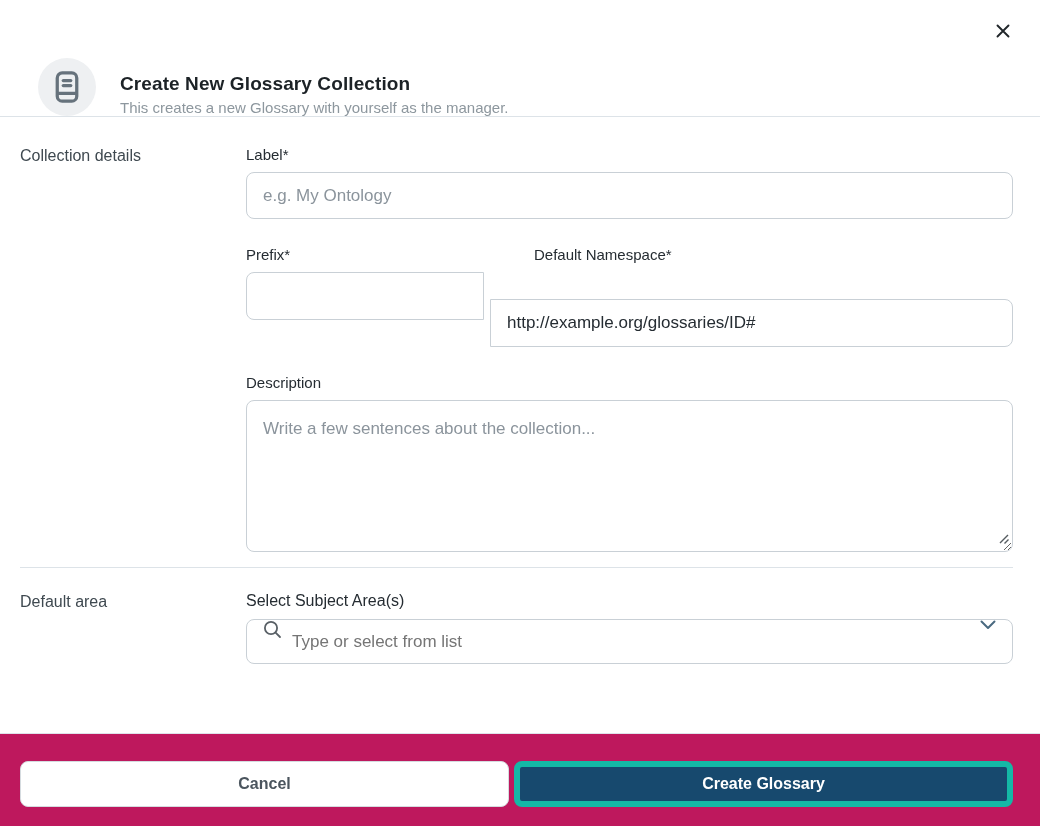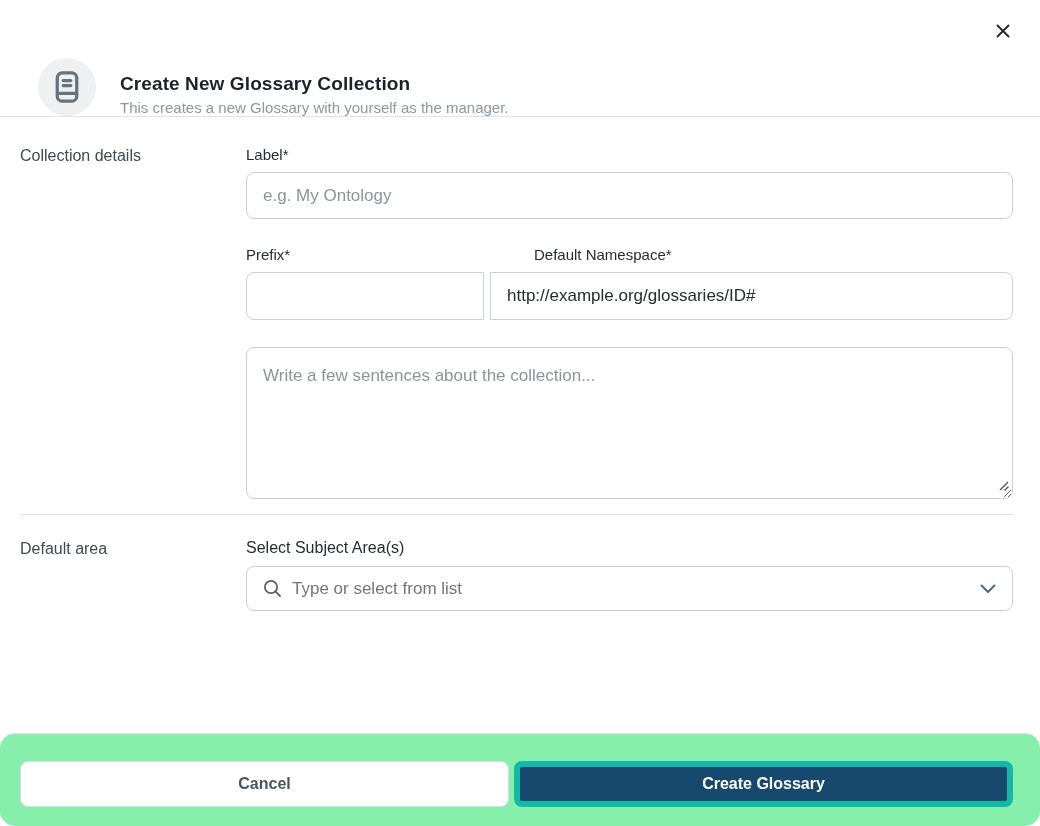--- a/index.html
+++ b/index.html
@@ -78,21 +78,21 @@
     color: #252c32;
     background: #ffffff;
     outline: none;
   }
   .text-input::placeholder, textarea::placeholder { color: #8b949c; opacity: 1; }
   .field-group { margin-bottom: 27px; }
   .split-row { display: flex; gap: 6px; }
   .split-prefix { width: 238px; flex: 0 0 auto; }
   .split-namespace { flex: 1; min-width: 0; }
   .split-prefix .text-input { border-radius: 8px 0 0 8px; }
-  .split-namespace .text-input { border-radius: 0 8px 8px 0; }
+  .split-namespace .text-input { border-radius: 0 8px 8px 0; margin-top: 27px; }
   .textarea-wrap { position: relative; }
   .description-area {
     width: 100%;
     height: 152px;
     border: 1px solid #c9d0d6;
     border-radius: 8px;
     padding: 18px 16px;
     font-family: "Liberation Sans", sans-serif;
     font-size: 17px;
     color: #252c32;
@@ -110,21 +110,20 @@
     border-top: 1px solid #dde3e8;
     margin-top: 15px;
   }
   
   .combo-box {
     position: relative;
     height: 45px;
     border: 1px solid #c9d0d6;
     border-radius: 8px;
     display: flex;
-    align-items: center;
     padding: 0 16px;
     gap: 10px;
     cursor: pointer;
     background: #fff;
   }
   .combo-input {
     border: none; outline: none;
     flex: 1;
     font-family: "Liberation Sans", sans-serif;
     font-size: 17px;
@@ -133,22 +132,21 @@
   }
   .combo-chevron { flex: 0 0 auto; display: flex; }
   
   .modal-footer {
     position: absolute;
     left: 0; right: 0; bottom: 0;
     border-top: 1px solid #dfe2ea;
     padding: 27px 27px 19px 20px;
     display: flex;
     gap: 5px;
-    background: #86efac;
-    border-radius: 15px;
+    background: #be185d;
   }
   .btn {
     flex: 1;
     height: 46px;
     border-radius: 8px;
     font-family: "Liberation Sans", sans-serif;
     font-size: 16px;
     font-weight: 700;
     cursor: pointer;
   }
@@ -214,20 +212,21 @@
           <div class="split-prefix">
             <input class="text-input" type="text" style="height: 48px;">
           </div>
           <div class="split-namespace">
             <input class="text-input" type="text" style="height: 48px;" value="http://example.org/glossaries/ID#">
           </div>
         </div>
       </div>
 
       <div class="field-group" style="margin-bottom:0;">
+        <label class="field-label">Description</label>
         <div class="textarea-wrap">
           <textarea class="description-area" placeholder="Write a few sentences about the collection..." style=""></textarea>
           <span class="resize-grip">
             <svg width="12" height="12" viewBox="0 0 12 12" fill="none">
               <path d="M2 10 L10 2 M6.5 10.5 L10.5 6.5" stroke="#555b60" stroke-width="1.4"></path>
             </svg>
           </span>
         </div>
       </div>
 

